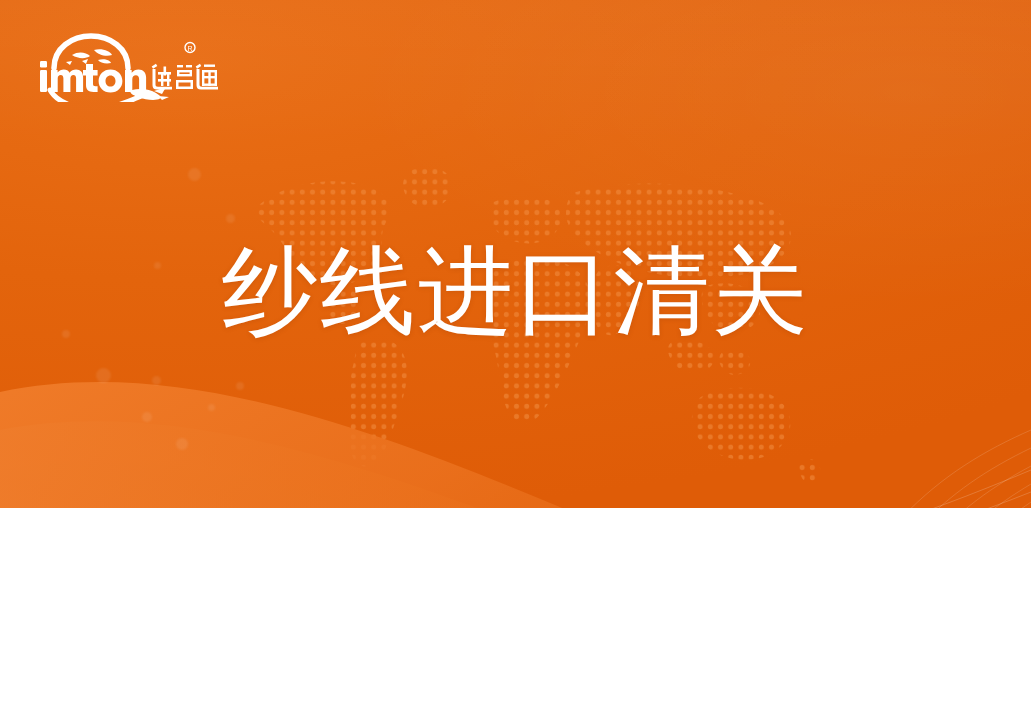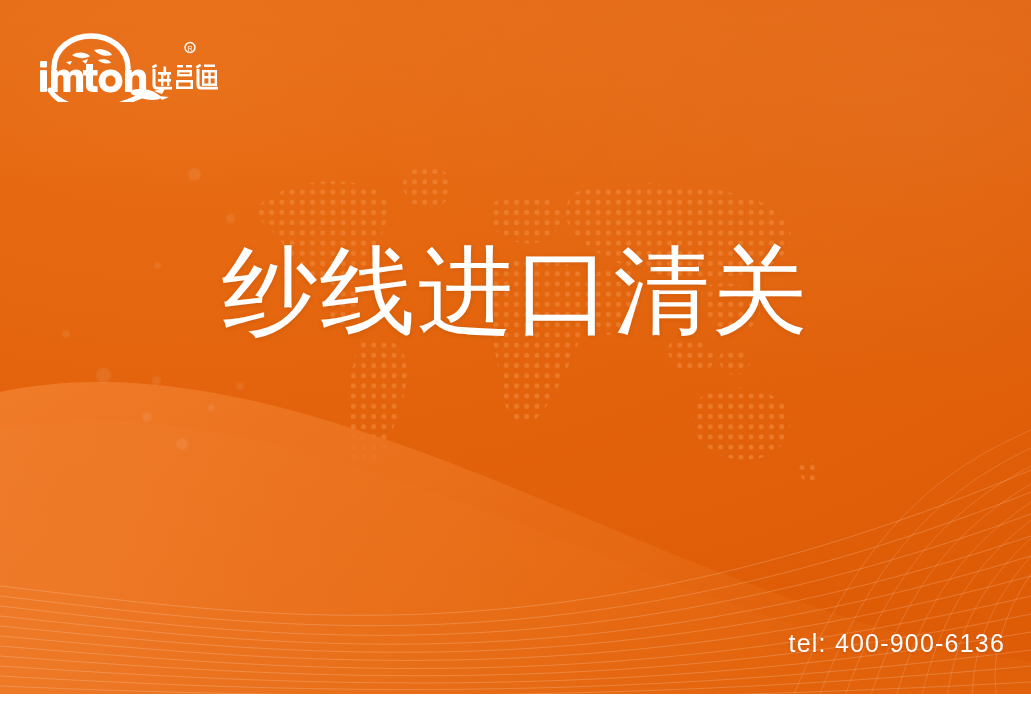--- a/index.html
+++ b/index.html
@@ -8,21 +8,21 @@
     padding: 0;
     background: #ffffff;
   }
   body {
     font-family: "Liberation Sans", "DejaVu Sans", sans-serif;
   }
 
   #poster {
     position: relative;
     width: 1031px;
-    height: 694px;
+    height: 508px;
     overflow: hidden;
     background: #e3640c;
   }
 
   
   .layer {
     position: absolute;
     inset: 0;
     width: 100%;
     height: 100%;
@@ -305,15 +305,14 @@
                C120,73 110,72 102,69 C96,67 92,64 96,62 Z" fill="#ffffff"></path>
       <path d="M118,63 L130,59 L126,66 Z" fill="#ffffff"></path>
       <path d="M122,68 L133,69 L126,72 Z" fill="#ffffff"></path>
     </g>
   </svg>
 
   <div class="headline">
     <span class="hl-line">纱线进口清关</span>
   </div>
 
-  <div class="telephone">tel: 400-900-6136</div>
 
 </div>
 
 </body></html>

